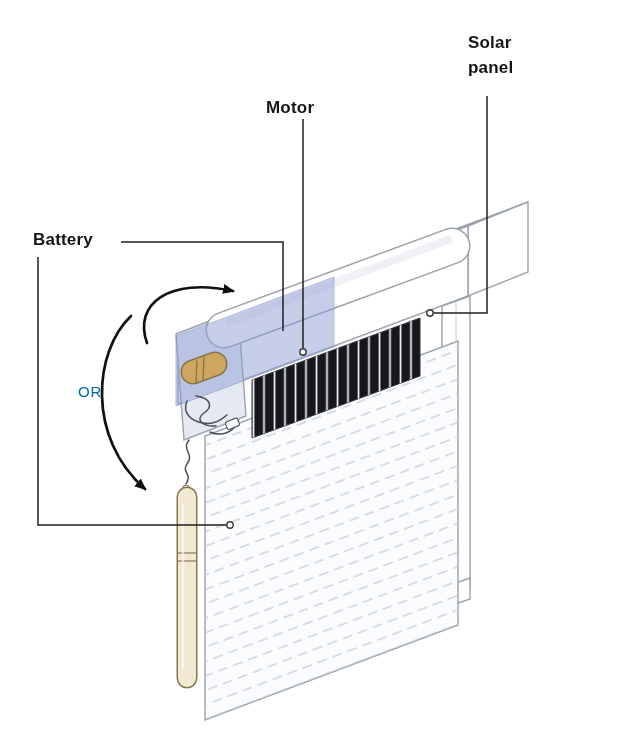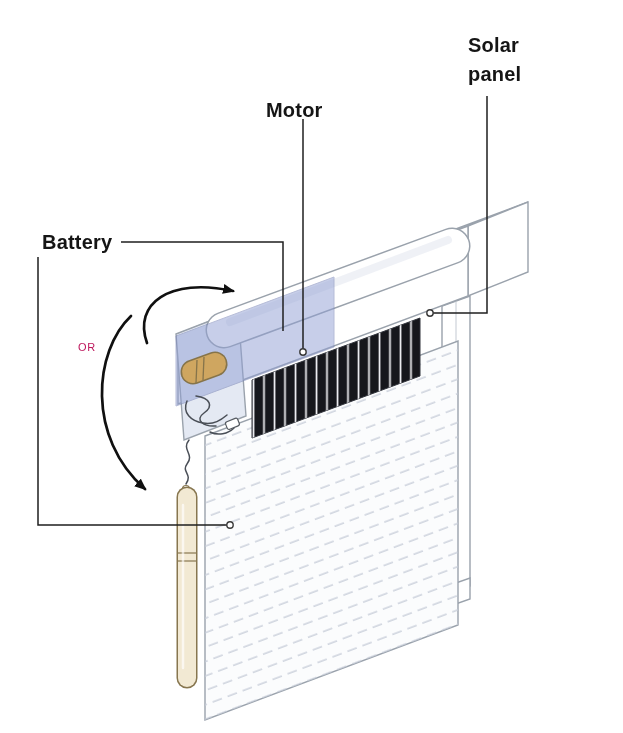--- a/index.html
+++ b/index.html
@@ -8,30 +8,31 @@
     width:623px;height:733px;
     background:#ffffff;
     font-family:"Liberation Sans",sans-serif;
     overflow:hidden;
   }
   .stage svg{position:absolute;left:0;top:0;}
   .label{
     position:absolute;
     color:var(--label-text,#151515);
     font-weight:700;
-    font-size:20px;
+    font-size:17px;
     line-height:1.45;
     white-space:pre-line;
     letter-spacing:.2px;
   }
   .label.or{
     font-weight:400;
-    font-size:11px;
+    font-size:15px;
     letter-spacing:.8px;
-    color:#be185d;
+    color:#0369a1;
+    margin-top:41px;
   }
   
   .outline-shape{fill:#ffffff;stroke:var(--outline,#9aa2ac);stroke-width:1.4;}
   .inner-line{stroke:#c3c9d2;stroke-width:1;fill:none;}
   .fabric-base{fill:var(--fabric-fill,#fbfcfd);stroke:var(--outline,#9aa2ac);stroke-width:1.4;}
   .fabric-pattern{fill:url(#fabricLines);stroke:none;}
   .fabric-line{stroke:var(--fabric-line,#c6ccd8);stroke-width:1.3;}
   .endcap{fill:var(--endcap-fill,#e4e9f3);stroke:var(--outline,#9aa2ac);stroke-width:1.4;}
   .tube-under{stroke:var(--outline,#9aa2ac);stroke-width:37;fill:none;stroke-linecap:round;}
   .tube-over{stroke:var(--tube-fill,#ffffff);stroke-width:34;fill:none;stroke-linecap:round;}
@@ -138,15 +139,15 @@
 
     <g>
       <path class="arrow-line" marker-end="url(#arrowHead)" d="M 147 343 C 133 304, 169 277, 233 291"></path>
       <path class="arrow-line" marker-end="url(#arrowHead)" d="M 131 316 C 94 351, 86 437, 145 489"></path>
     </g>
   </svg>
 
   <div class="label" style="left:468px;top:31px">Solar
 panel</div>
   <div class="label" style="left:266px;top:96px">Motor</div>
-  <div class="label" style="left:42px;top:228px">Battery</div>
+  <div class="label" style="left:33px;top:228px">Battery</div>
   <div class="label or" style="left:78px;top:340px">OR</div>
 </div>
 
 </body></html>

